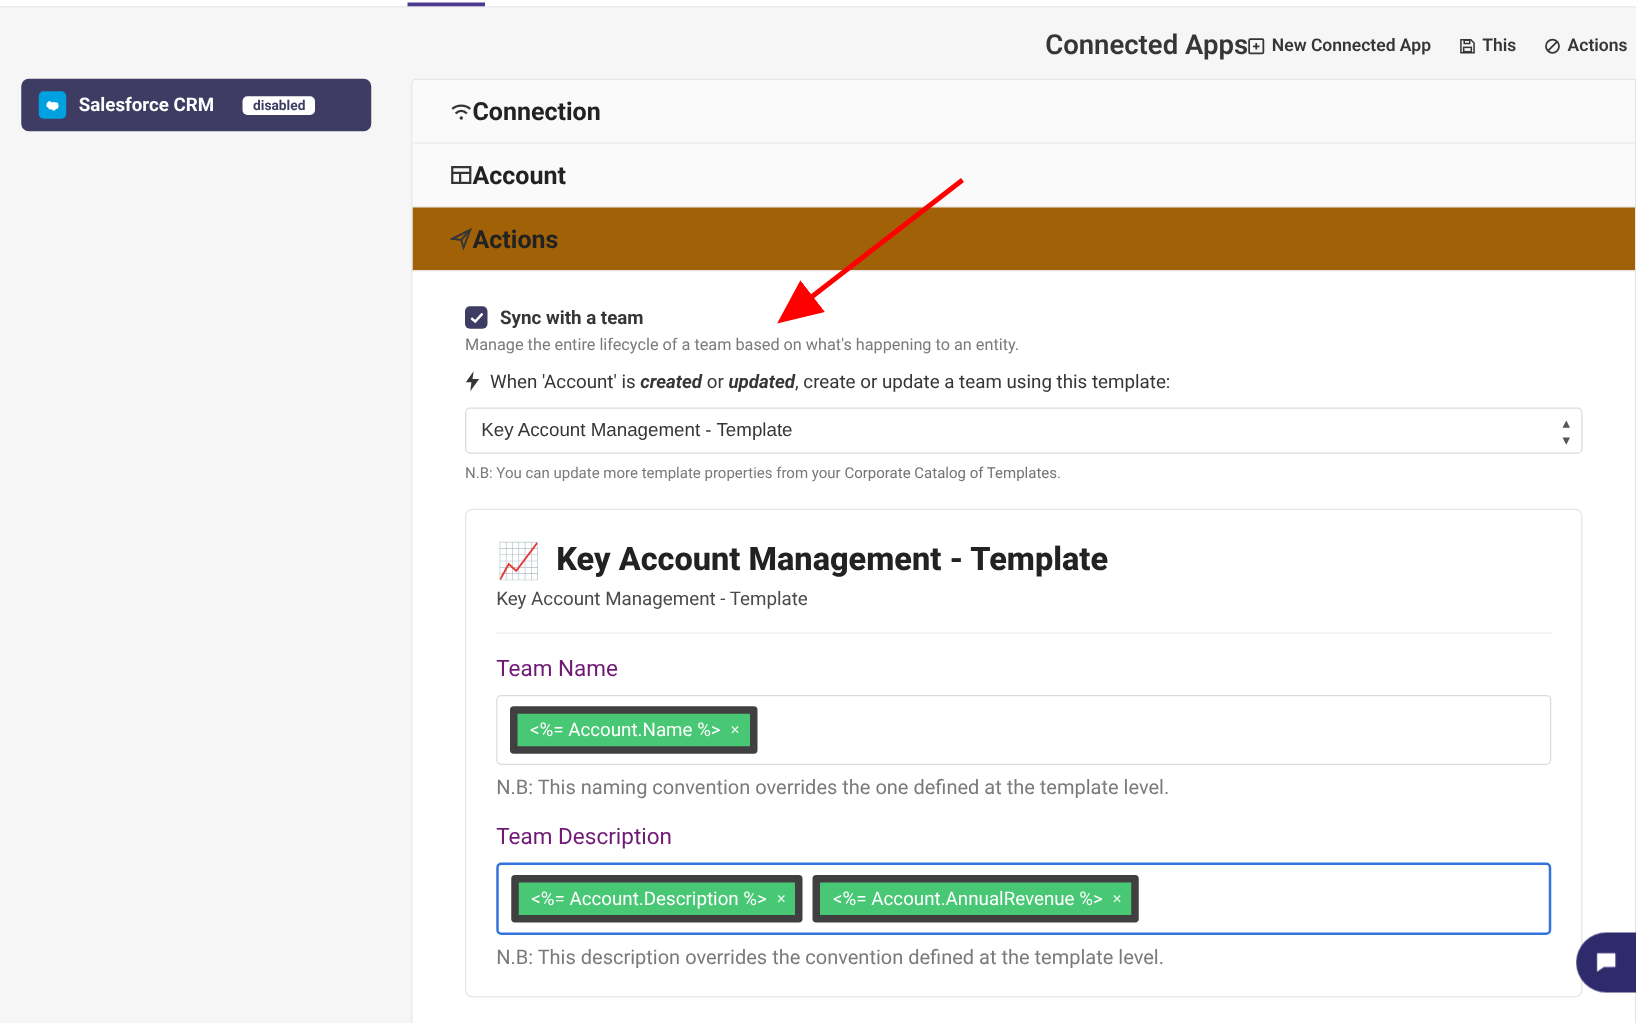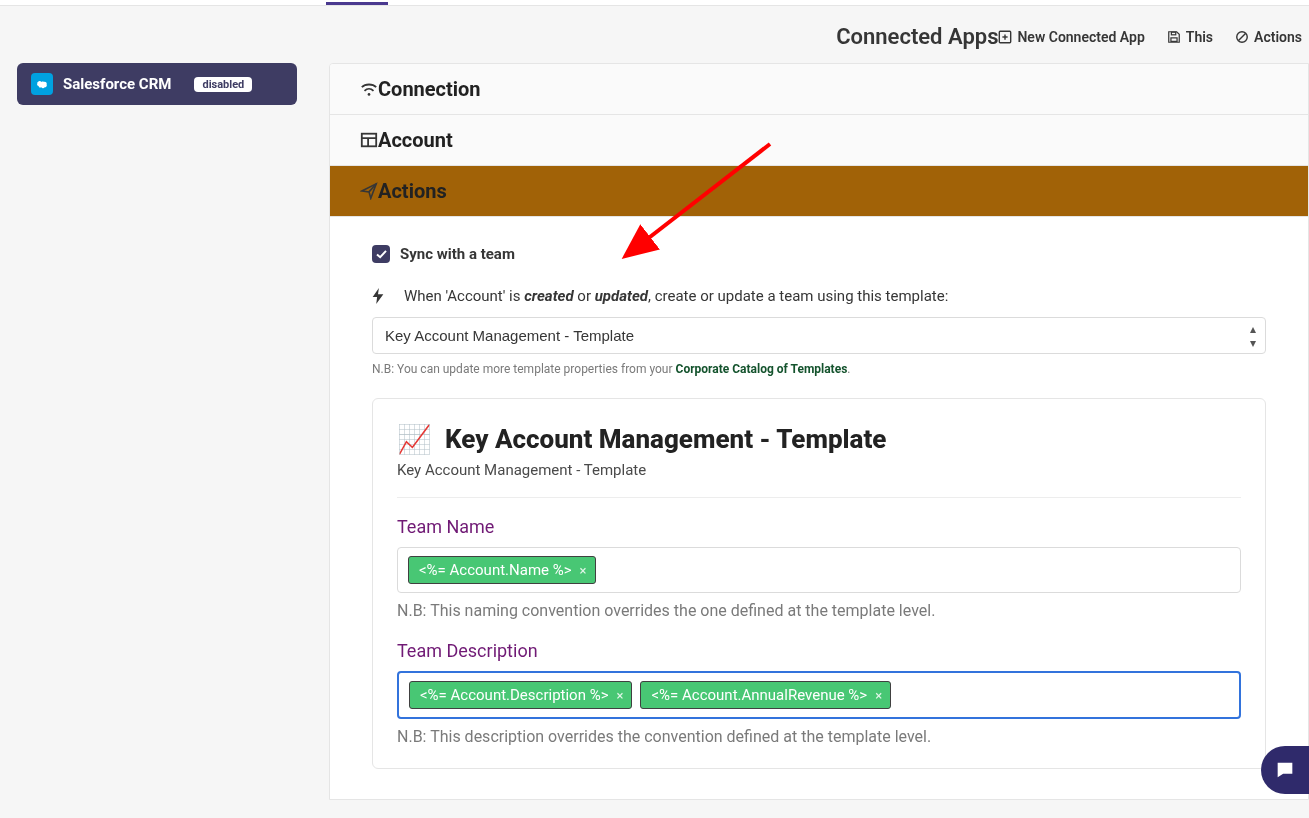--- a/index.html
+++ b/index.html
@@ -23,38 +23,38 @@
 .panel-row { display: flex; align-items: center; padding: 13px 30px; border-bottom: 1px solid #e5e5e5; background: #fafafa; cursor: pointer; }
 .panel-row.light { background: #a16207; }
 .panel-row svg { width: 18px; height: 18px; flex-shrink: 0; }
 .panel-title { font-size: 20px; font-weight: 700; color: #222; }
 .actions-body { padding: 18px 42px 30px 42px; background: #fff; }
 .chk-row { display: flex; align-items: center; gap: 10px; margin-top: 10px; }
 .chk { width: 18px; height: 18px; background: #3e3c63; border-radius: 4px; display: flex; align-items: center; justify-content: center; cursor: pointer; }
 .chk svg { width: 11px; height: 9px; }
 .chk-label { font-weight: 700; font-size: 15px; }
 .help { color: #7a7a7a; font-size: 13px; margin: 6px 0 0 0; }
-.rule-line { margin-top: 24px; display: flex; align-items: center; gap: 20px; font-size: 15px; flex-wrap: wrap; }
+.rule-line { margin-top: 12px; display: flex; align-items: center; gap: 8px; font-size: 15px; flex-wrap: wrap; }
 .rule-line svg { width: 12px; height: 16px; }
 em { font-style: italic; font-weight: 700; }
 .select-wrap { position: relative; margin-top: 12px; }
 .select { width: 100%; border: 1px solid #dbdbdb; border-radius: 4px; background: #fff; padding: 9px 30px 9px 12px; font-size: 15px; color: #363636; appearance: none; cursor: pointer; }
 .select-caret { position: absolute; right: 10px; top: 50%; transform: translateY(-50%); pointer-events: none; font-size: 12px; color: #555; }
 .nb { font-size: 12px; color: #7a7a7a; margin-top: 8px; }
-.nb a { color: #14532d; font-weight: 700; text-decoration: none; }
+.nb a { color: #737373; font-weight: 400; text-decoration: none; }
 .template-card { border: 1px solid #e5e5e5; border-radius: 6px; margin-top: 22px; padding: 22px 24px; background: #fff; }
 .tc-head { display: flex; align-items: center; gap: 12px; }
 .tc-icon { width: 36px; height: 36px; display: flex; align-items: center; justify-content: center; font-size: 28px; }
 .tc-title { font-size: 26px; font-weight: 800; color: #222; }
 .tc-sub { font-size: 15px; color: #4a4a4a; margin-top: 4px; }
 .tc-hr { border: none; border-top: 1px solid #ededed; margin: 18px 0; }
 .field-label { font-size: 18px; color: #701a75; margin-bottom: 10px; }
 .token-input { border: 1px solid #dbdbdb; border-radius: 4px; padding: 8px 10px; display: flex; flex-wrap: wrap; gap: 8px; min-height: 46px; align-items: center; cursor: text; }
 .token-input.focused { border: 2px solid #3273dc; border-radius: 4px; }
-.token { background: #48c774; color: #fff; border-radius: 3px; padding: 4px 8px 4px 10px; font-size: 15px; display: inline-flex; align-items: center; gap: 8px; border: 1px solid #404040; }
+.token { background: #48c774; color: #fff; border-radius: 3px; padding: 4px 8px 4px 10px; font-size: 15px; display: inline-flex; align-items: center; gap: 8px; border: 6px solid #404040; }
 .token-x { font-size: 13px; cursor: pointer; opacity: 0.85; }
 .nb2 { font-size: 16px; color: #7a7a7a; margin-top: 8px; margin-bottom: 20px; }
 .arrow-overlay { position: absolute; pointer-events: none; }
 .chat-bubble { position: fixed; right: 0; bottom: 24px; width: 48px; height: 48px; background: #2f2a6b; border-radius: 50% 0 0 50%; display: flex; align-items: center; justify-content: center; }
 .chat-bubble svg { width: 22px; height: 22px; }
 </style>
 </head>
 <body>
 
 <div class="top-bar"></div>
@@ -132,20 +132,21 @@
 
       <div class="actions-body">
         <div class="chk-row">
           <span class="chk">
             <svg viewBox="0 0 12 10" fill="none" stroke="#fff" stroke-width="2.2">
                 <path d="M1 5 L4.5 8 L11 1"></path>
               </svg>
           </span>
           <span class="chk-label">Sync with a team</span>
         </div>
+        <p class="help">Manage the entire lifecycle of a team based on what's happening to an entity.</p>
 
         <div class="rule-line">
           <svg viewBox="0 0 12 18" fill="#363636">
               <path d="M7 0 L0 10 L5 10 L4 18 L12 7 L6 7 Z"></path>
             </svg>
           <span>
             <span>When 'Account' is </span><em>created</em><span> or </span><em>updated</em><span>, create or update a team using this template:</span>
           </span>
         </div>
 

